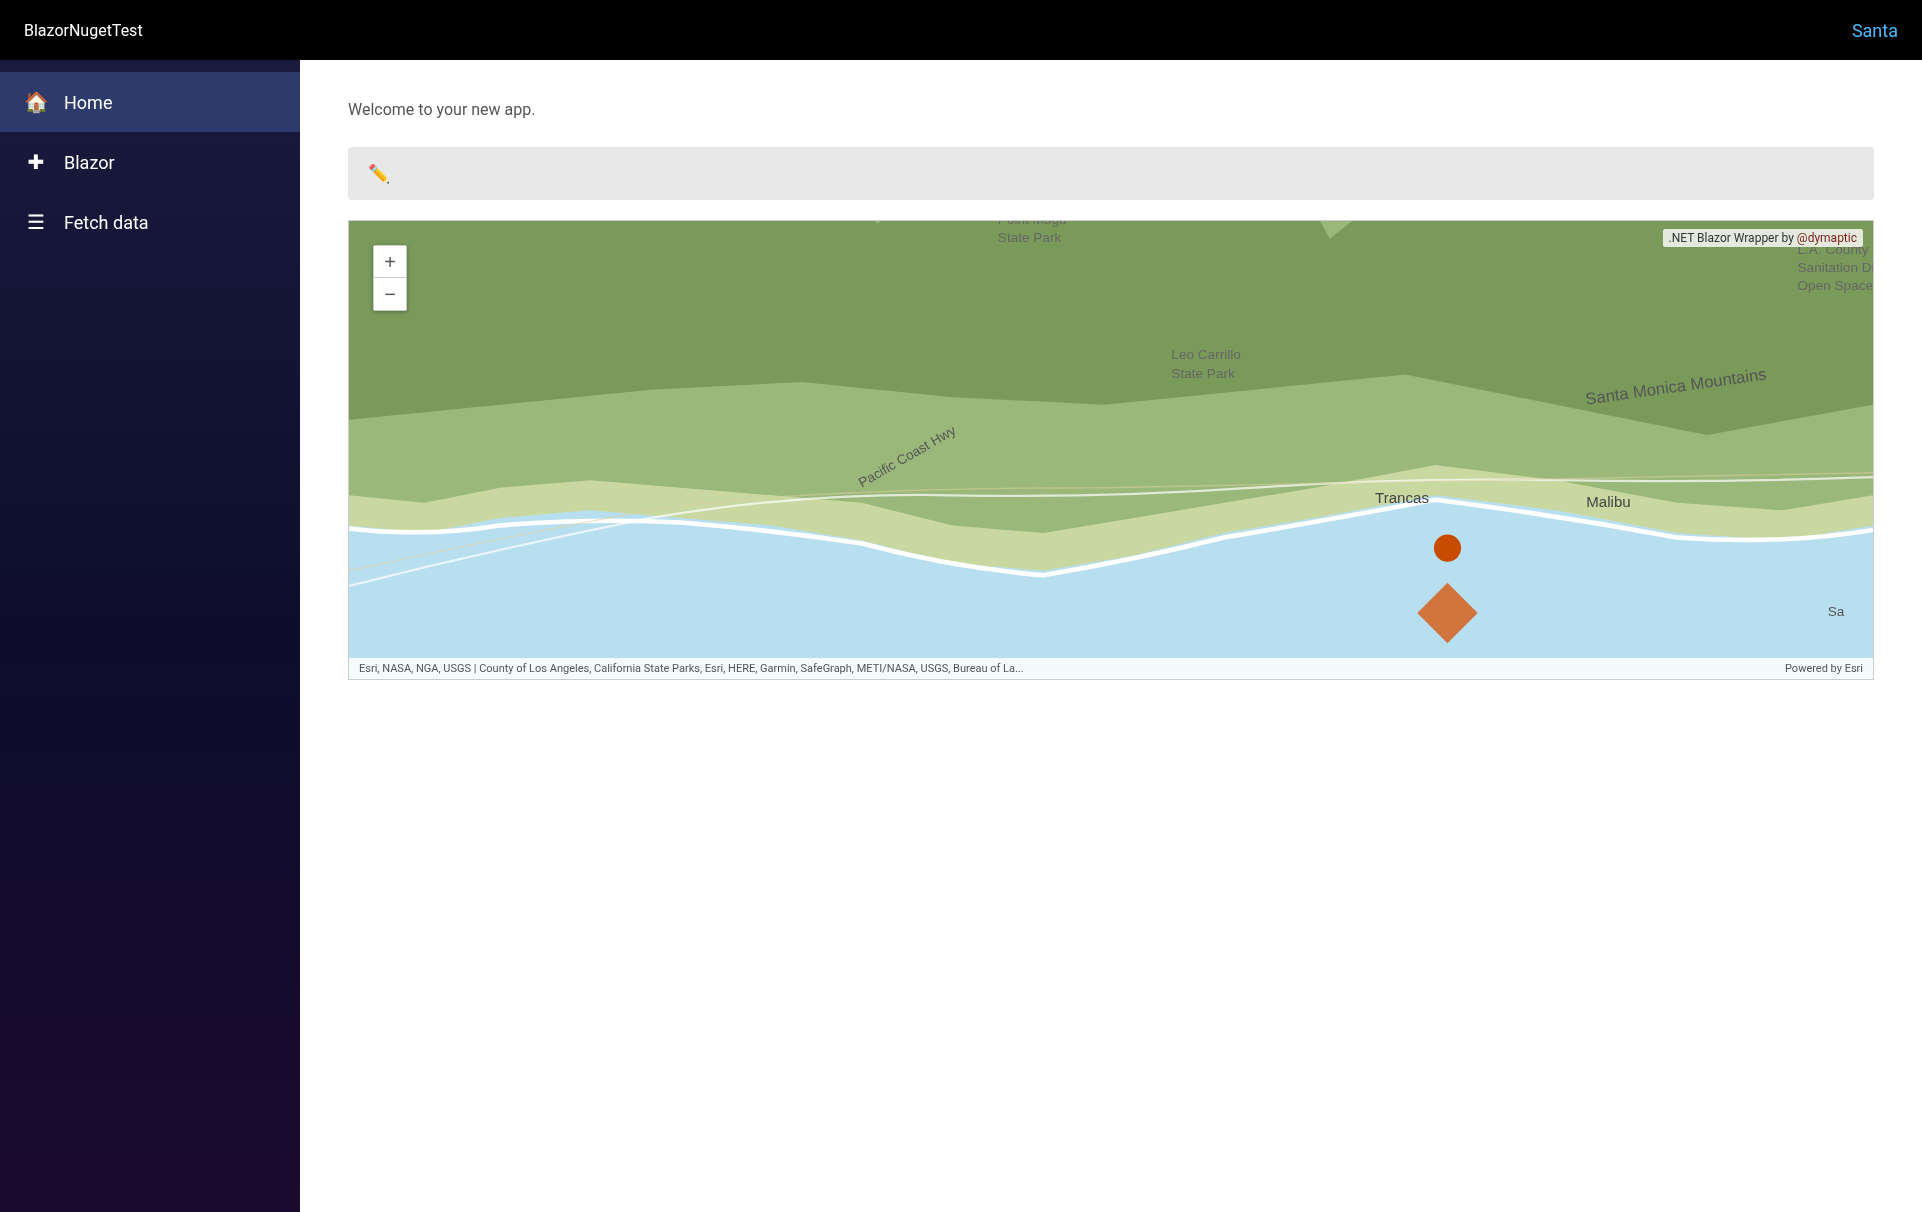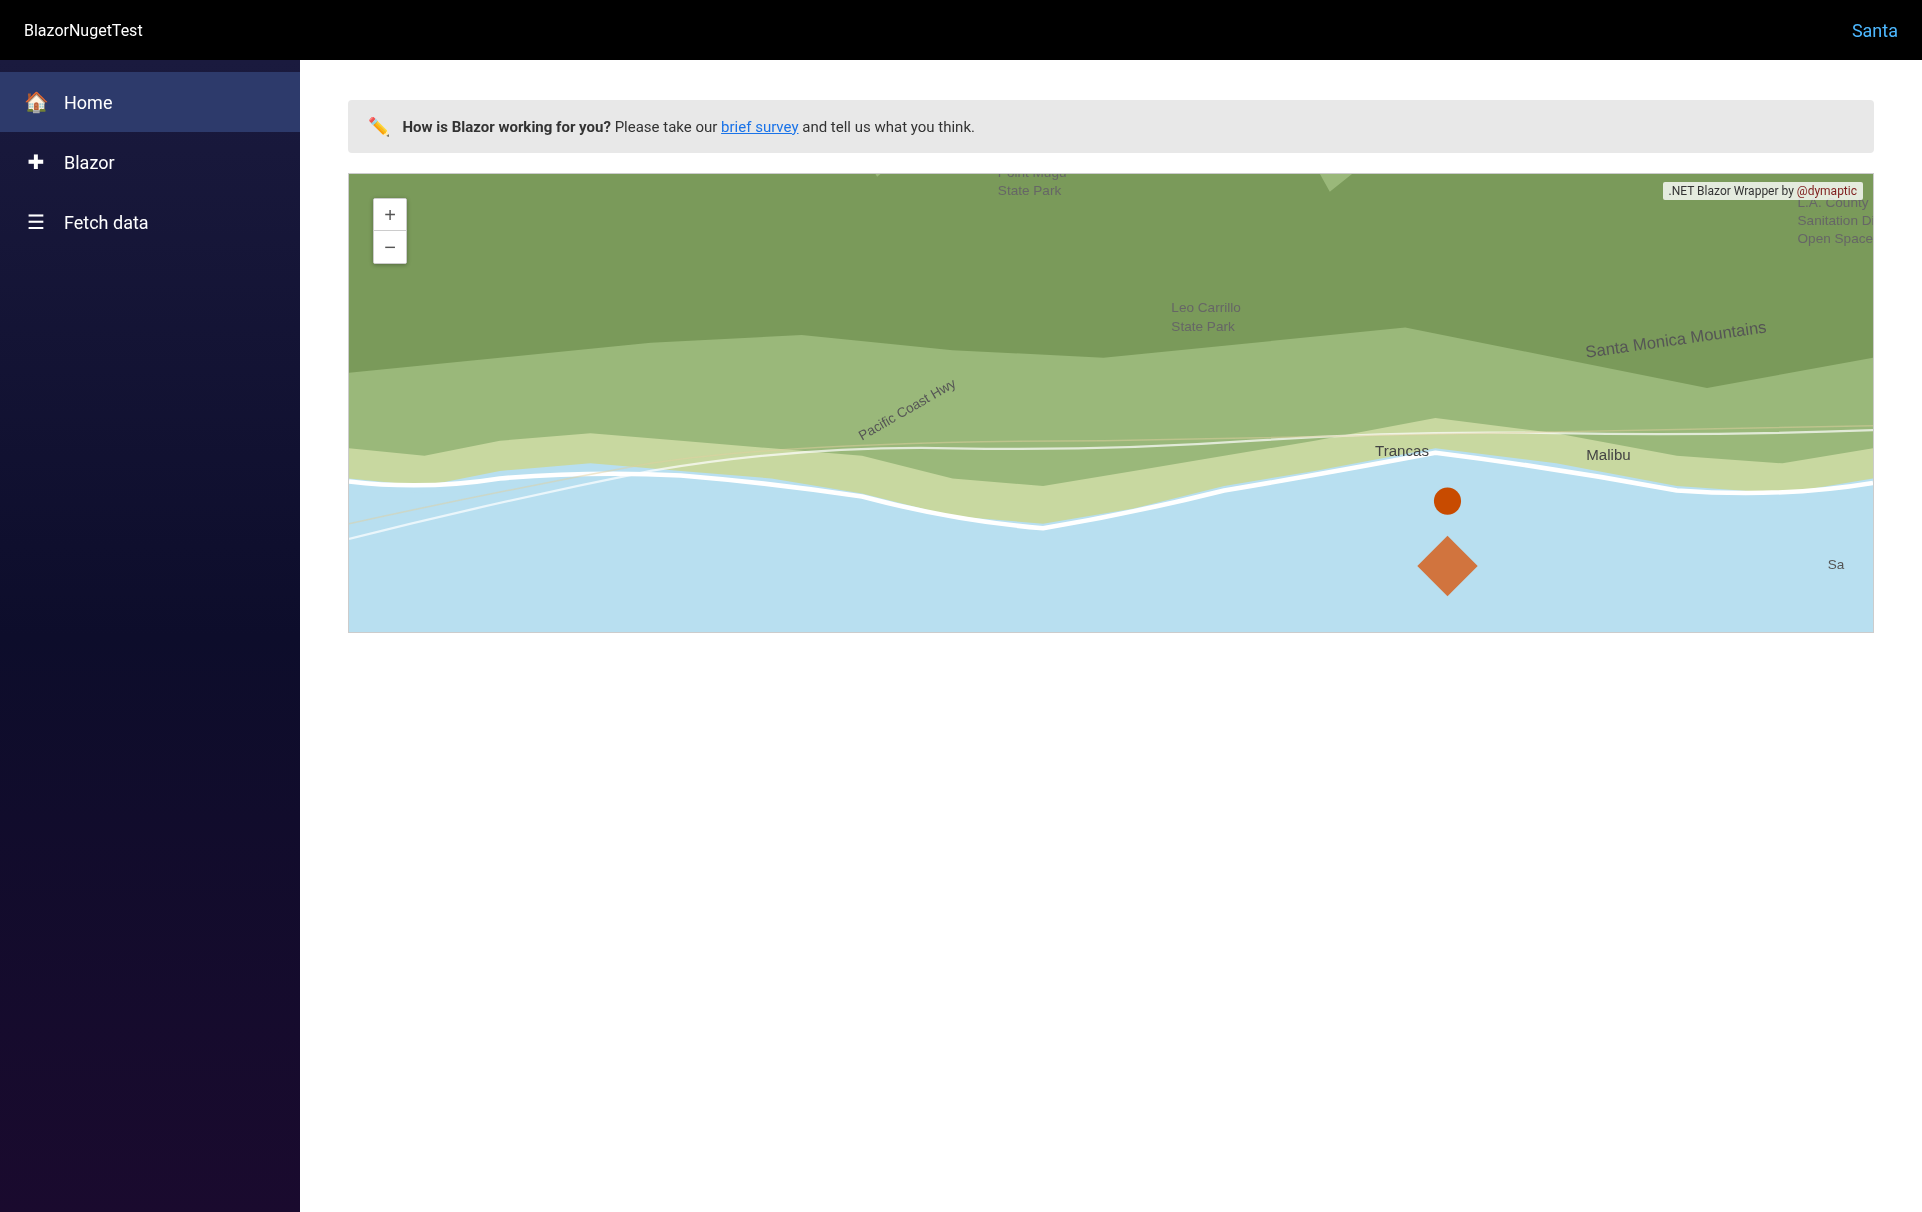--- a/index.html
+++ b/index.html
@@ -103,26 +103,24 @@
       <span>Blazor</span>
     </div>
     <div class="nav-item">
       <span class="nav-icon">☰</span>
       <span>Fetch data</span>
     </div>
   </nav>
 
   <main id="content">
 
+    <p id="page-subtitle">Welcome to your new app.</p>
 
     <div id="survey-banner">
       <span class="pencil-icon">✏️</span>
-      <span>
-        <strong>How is Blazor working for you?</strong><span> Please take our </span><a class="survey-link" style="color: rgb(26, 115, 232); text-decoration: underline; cursor: pointer;">brief survey</a><span> and tell us what you think.</span>
-      </span>
     </div>
 
     <div id="map-container">
       
       <svg id="map-svg" viewBox="0 0 1010 460" preserveAspectRatio="xMidYMid slice" xmlns="http://www.w3.org/2000/svg">
 
         <rect width="1010" height="460" fill="#b8dff0"></rect>
 
         <polygon points="0,0 1010,0 1010,280 950,290 880,285 800,270 720,260 640,275 580,285 520,300 460,310 400,305 340,290 280,280 220,275 160,270 100,275 50,285 0,280" fill="#c8d8a0"></polygon>
 
@@ -168,16 +166,20 @@
         <button class="map-btn">+</button>
         <button class="map-btn">−</button>
       </div>
 
       
       <div id="map-branding">
         <span>.NET Blazor Wrapper by </span><span class="dymaptic-link">@dymaptic</span>
       </div>
 
       
+      <div id="map-attribution">
+        <span>Esri, NASA, NGA, USGS | County of Los Angeles, California State Parks, Esri, HERE, Garmin, SafeGraph, METI/NASA, USGS, Bureau of La...</span>
+        <span>Powered by Esri</span>
+      </div>
     </div>
 
   </main>
 </div>
 
 </body></html>

